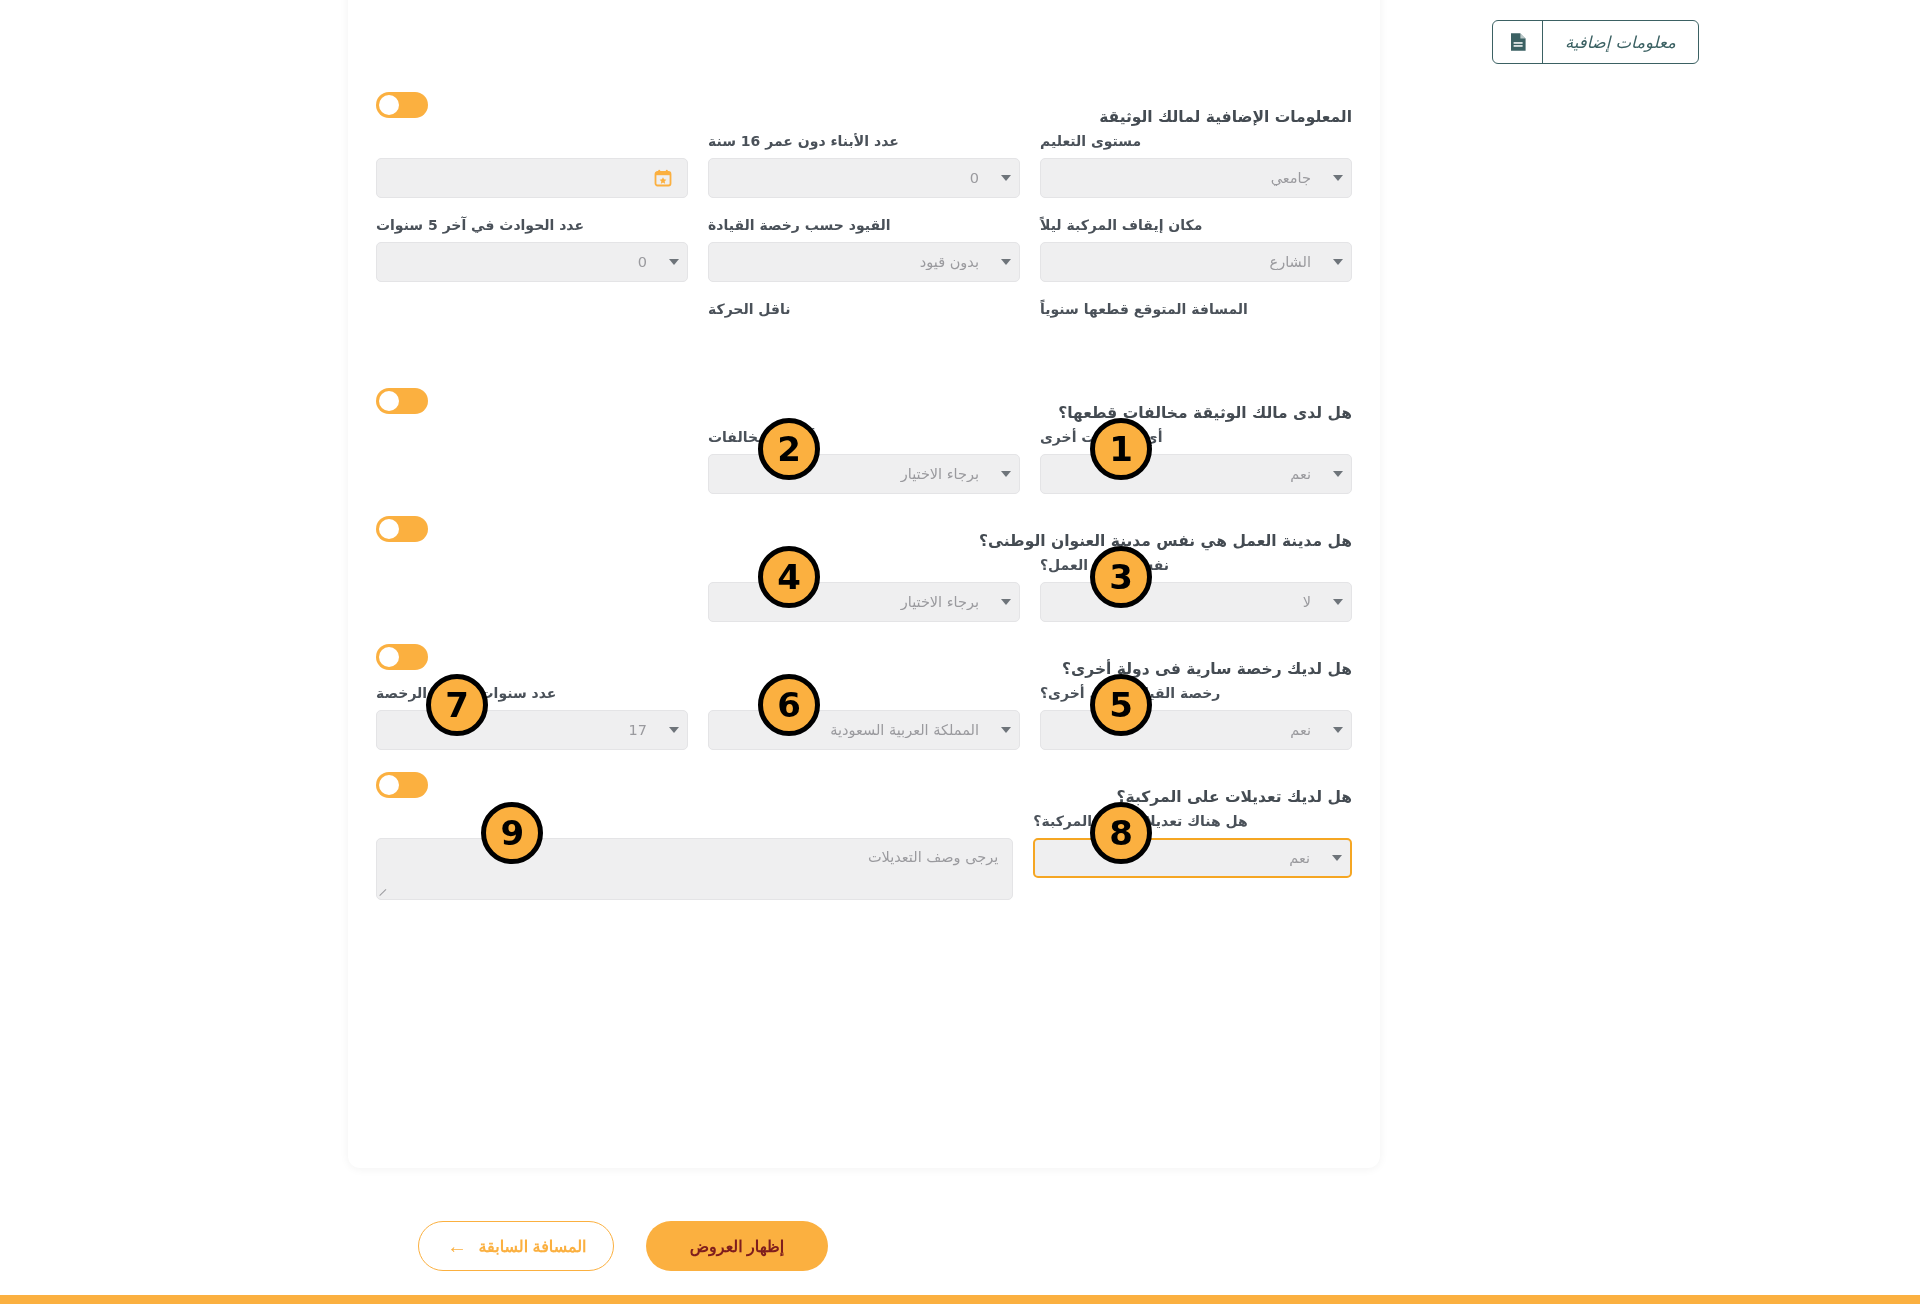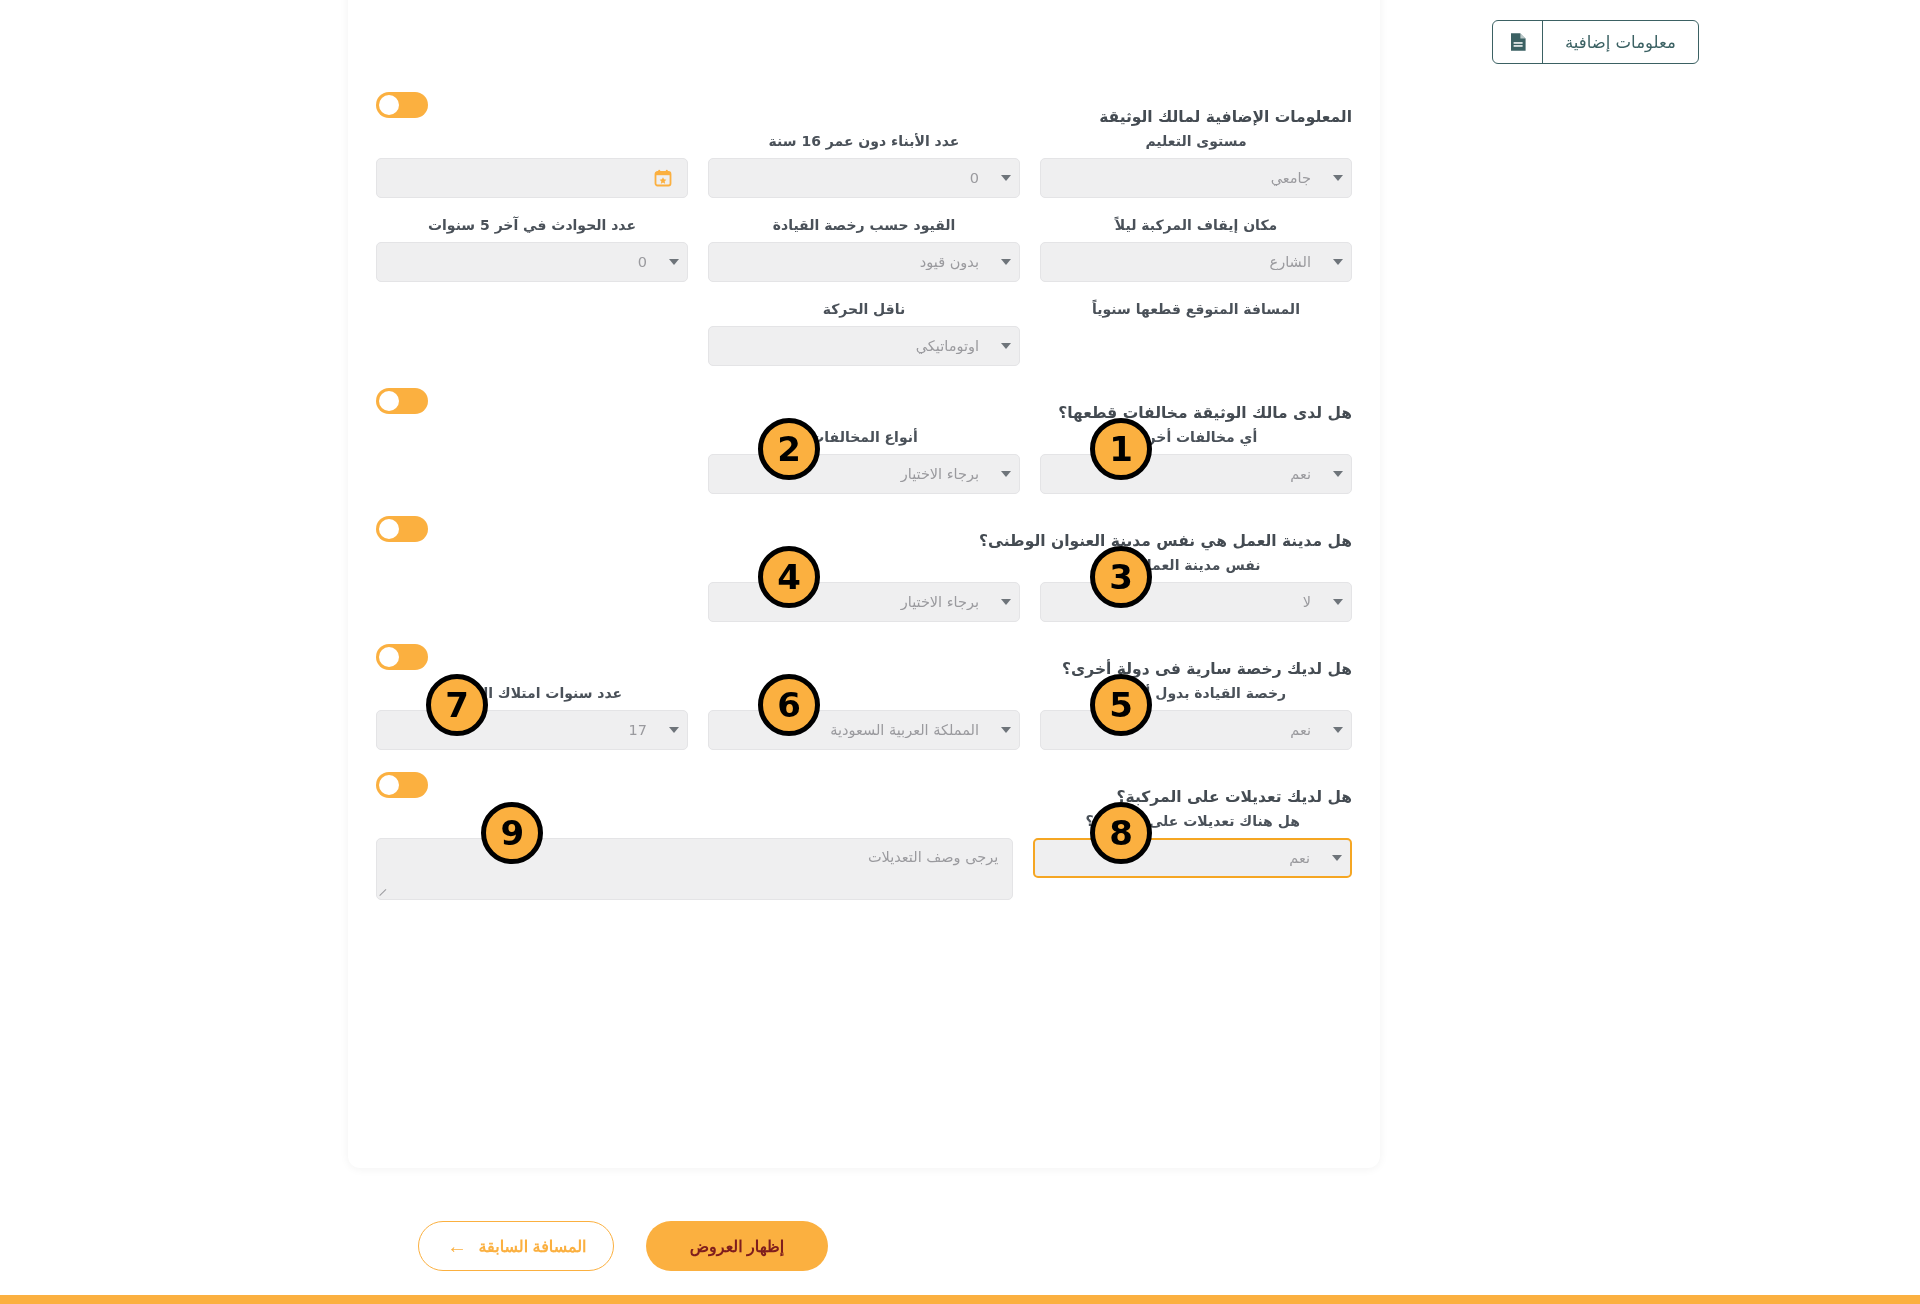--- a/index.html
+++ b/index.html
@@ -44,20 +44,21 @@
     left: 1144px;
     display: flex;
     flex-direction: row;
     align-items: stretch;
     height: 44px;
     border: 1px solid #3b6163;
     border-radius: 6px;
     overflow: hidden;
     background: #ffffff;
     cursor: pointer;
+    font-style: italic;
   }
   .info-btn-label {
     display: flex; align-items: center; justify-content: center;
     padding: 0 22px;
     font-size: 16.5px;
     color: #3b6163;
     white-space: nowrap;
   }
   .info-btn-icon {
     display: flex; align-items: center; justify-content: center;
@@ -118,21 +119,21 @@
     min-width: 0;
     position: relative;
   }
   .col.empty { visibility: hidden; }
 
   .field-label {
     font-size: 14px;
     font-weight: bold;
     color: #4a5159;
     margin-bottom: 8px;
-    text-align: center;
+    text-align: left;
     white-space: nowrap;
     height: 18px;
     line-height: 18px;
     overflow: visible;
   }
   .field-label.blank { visibility: hidden; }
 
   .control {
     position: relative;
     height: 40px;
@@ -368,26 +369,20 @@
               <div class="value">0</div>
             </div>
           </div>
         </div>
         <div class="row">
           <div class="col">
             <div class="field-label">المسافة المتوقع قطعها سنوياً</div>
           </div>
           <div class="col">
             <div class="field-label">ناقل الحركة</div>
-            <div class="control">
-              <div class="caret">
-                <i></i>
-              </div>
-              <div class="value">اوتوماتيكي</div>
-            </div>
           </div>
           <div class="col empty">
             <div class="field-label blank"></div>
             <div class="control"></div>
           </div>
         </div>
         <div class="section-head">
           <div class="section-title">هل لدى مالك الوثيقة مخالفات قطعها؟</div>
           <div class="toggle" style="left: 0px; top: 4px;"></div>
         </div>

